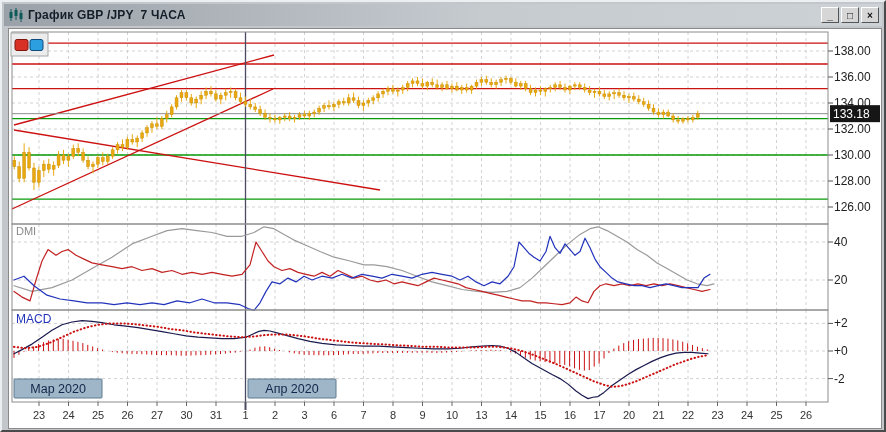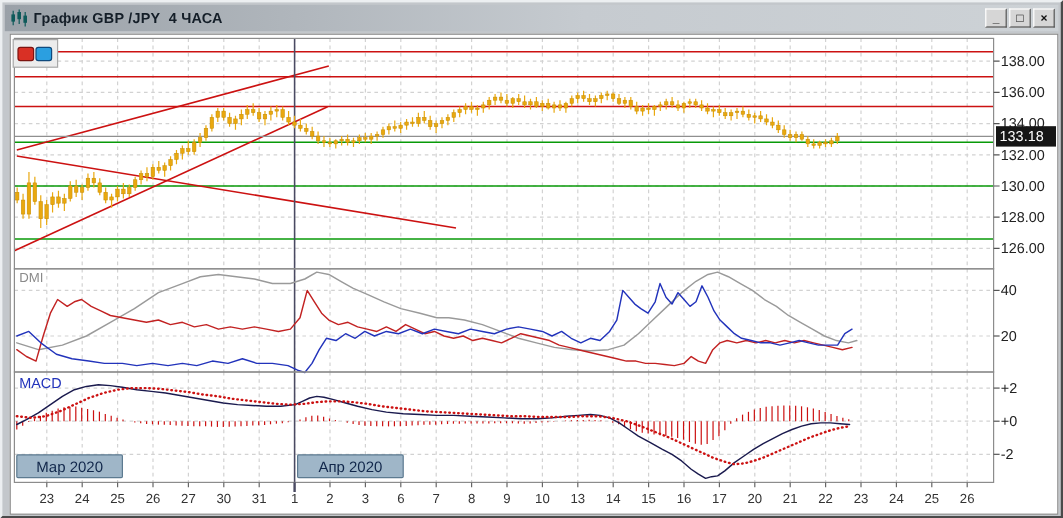--- a/index.html
+++ b/index.html
@@ -28,21 +28,21 @@
     <span class="ticon">
       <svg width="16" height="16" viewBox="0 0 16 16">
         <line x1="3" y1="2" x2="3" y2="14" stroke="#0e5a5a" stroke-width="1"></line>
         <rect x="1.5" y="5" width="3" height="6" fill="#0e5a5a"></rect>
         <line x1="8" y1="1" x2="8" y2="13" stroke="#0e5a5a" stroke-width="1"></line>
         <rect x="6.5" y="3" width="3" height="6" fill="#0e5a5a"></rect>
         <line x1="13" y1="3" x2="13" y2="15" stroke="#0e5a5a" stroke-width="1"></line>
         <rect x="11.5" y="6" width="3" height="6" fill="#0e5a5a"></rect>
       </svg>
     </span>
-    <span class="ttext">График GBP /JPY  4 ЧАСА</span>
+    <span class="ttext">График GBP /JPY  7 ЧАСА</span>
     <span class="wbtns">
       <button class="wbtn">_</button>
       <button class="wbtn">□</button>
       <button class="wbtn">×</button>
     </span>
   </div>
   <div class="client"></div>
   <svg id="chart" width="871" height="397" viewBox="8 28 871 397">
       <rect x="8" y="28" width="871" height="397" fill="#ffffff"></rect>
       <line x1="37" y1="30" x2="37" y2="222" stroke="#d2d2d2" stroke-width="1" stroke-dasharray="3 3"></line>

